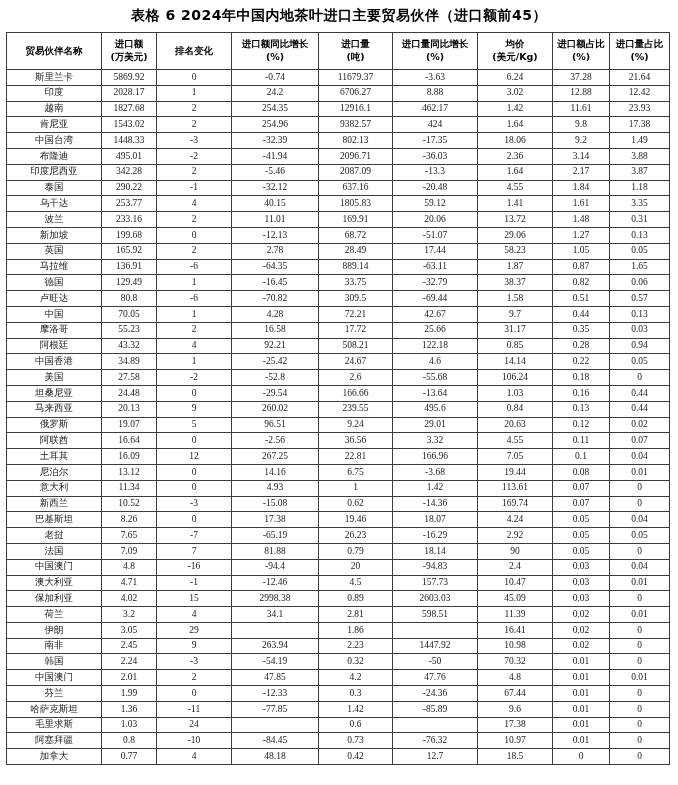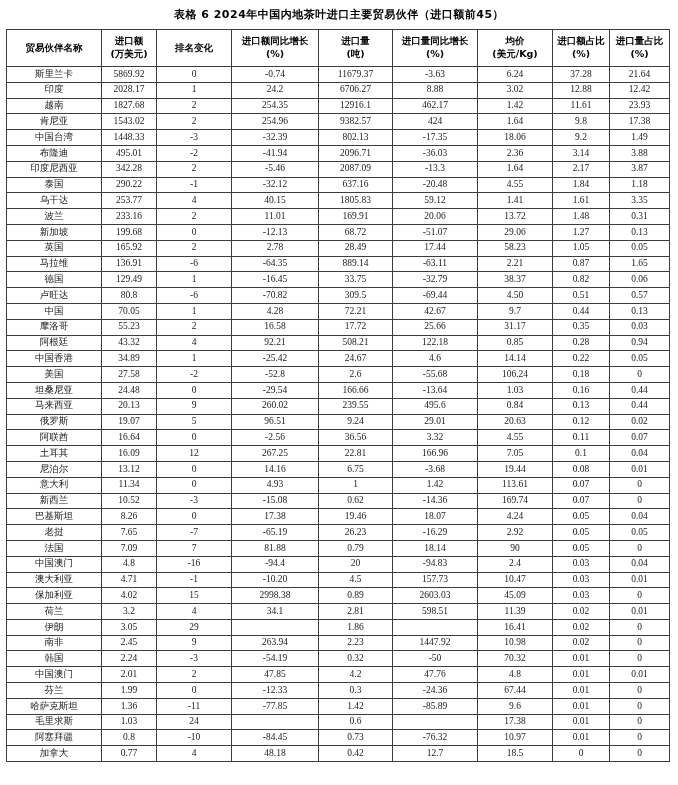--- a/index.html
+++ b/index.html
@@ -13,21 +13,21 @@
     height: 785px;
     background: #ffffff;
     overflow: hidden;
     color: #111;
   }
   .title {
     margin-top: 7px;
     text-align: center;
     font-family: "DejaVu Sans", "Liberation Sans", sans-serif;
     font-weight: bold;
-    font-size: 11px;
+    font-size: 14px;
     letter-spacing: 0.5px;
     color: #000;
   }
   table.trade-table {
     border-collapse: collapse;
     table-layout: fixed;
     margin: 7px 8px 0 6px;
     width: 663px;
   }
   .trade-table col.c0 { width: 95px; }
@@ -235,21 +235,21 @@
           <td>1.05</td>
           <td>0.05</td>
         </tr>
         <tr>
           <td>马拉维</td>
           <td>136.91</td>
           <td>-6</td>
           <td>-64.35</td>
           <td>889.14</td>
           <td>-63.11</td>
-          <td>2.21</td>
+          <td>1.87</td>
           <td>0.87</td>
           <td>1.65</td>
         </tr>
         <tr>
           <td>德国</td>
           <td>129.49</td>
           <td>1</td>
           <td>-16.45</td>
           <td>33.75</td>
           <td>-32.79</td>
@@ -257,21 +257,21 @@
           <td>0.82</td>
           <td>0.06</td>
         </tr>
         <tr>
           <td>卢旺达</td>
           <td>80.8</td>
           <td>-6</td>
           <td>-70.82</td>
           <td>309.5</td>
           <td>-69.44</td>
-          <td>4.50</td>
+          <td>1.58</td>
           <td>0.51</td>
           <td>0.57</td>
         </tr>
         <tr>
           <td>中国</td>
           <td>70.05</td>
           <td>1</td>
           <td>4.28</td>
           <td>72.21</td>
           <td>42.67</td>
@@ -452,21 +452,21 @@
           <td>20</td>
           <td>-94.83</td>
           <td>2.4</td>
           <td>0.03</td>
           <td>0.04</td>
         </tr>
         <tr>
           <td>澳大利亚</td>
           <td>4.71</td>
           <td>-1</td>
-          <td>-10.20</td>
+          <td>-12.46</td>
           <td>4.5</td>
           <td>157.73</td>
           <td>10.47</td>
           <td>0.03</td>
           <td>0.01</td>
         </tr>
         <tr>
           <td>保加利亚</td>
           <td>4.02</td>
           <td>15</td>

